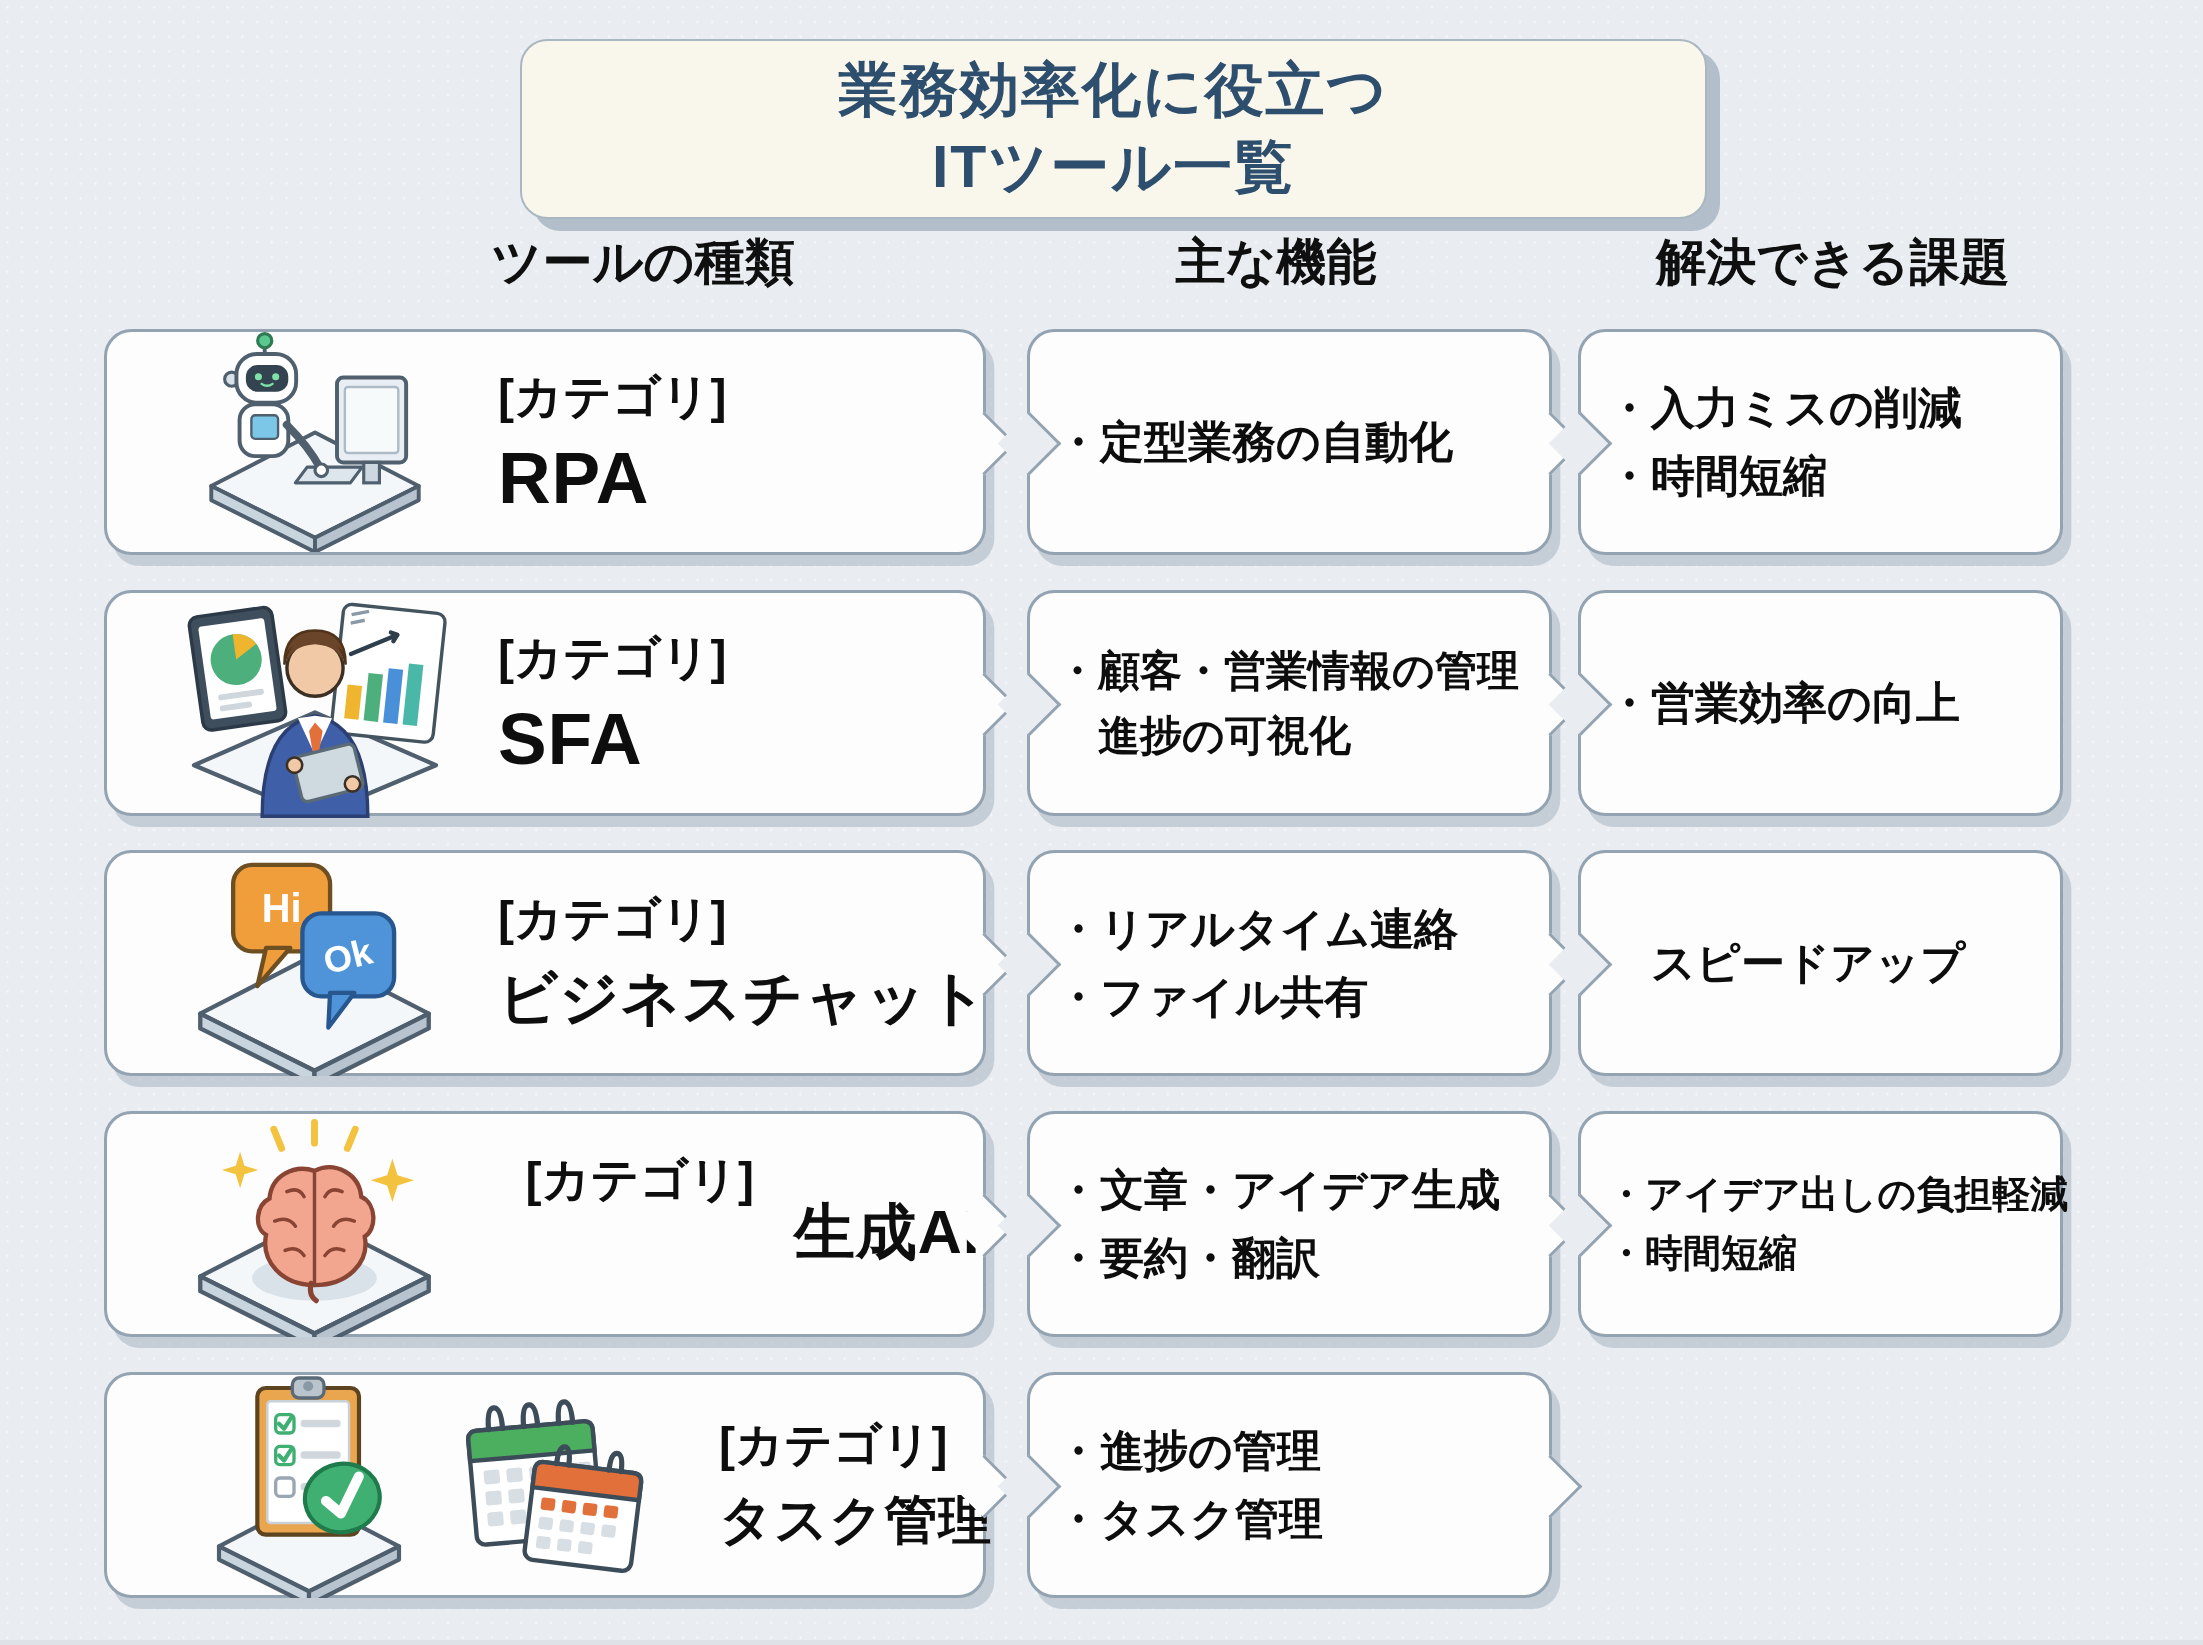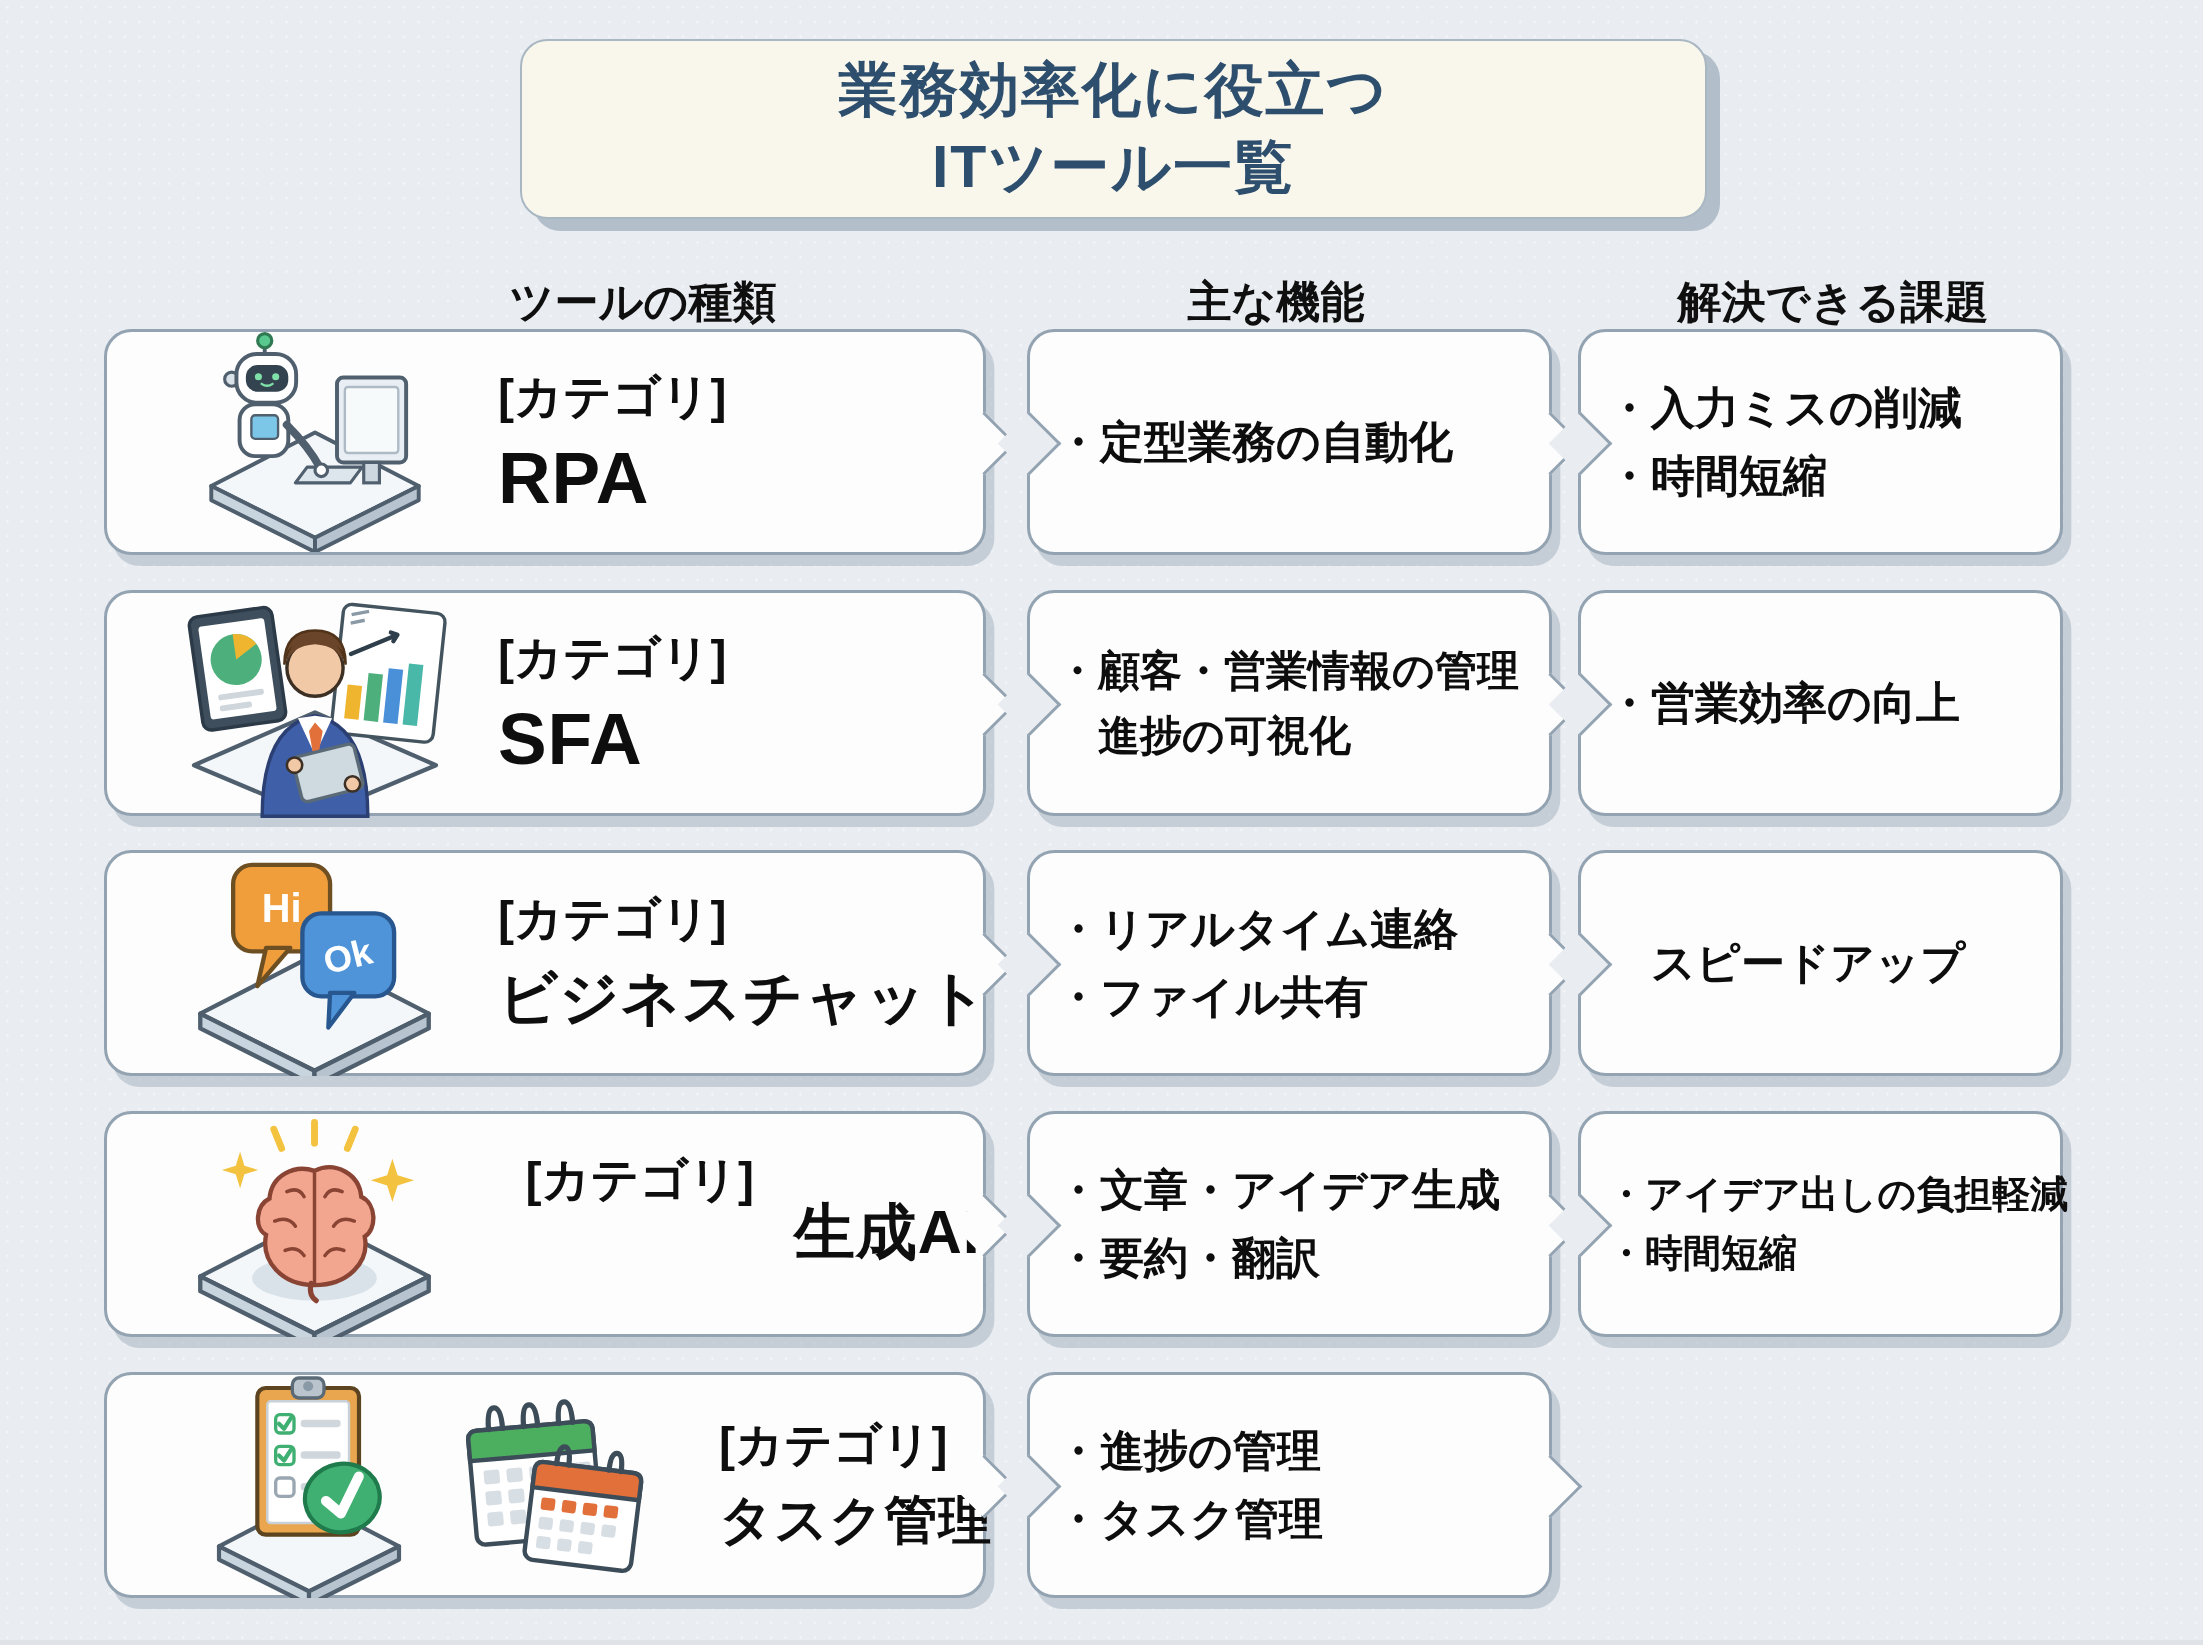--- a/index.html
+++ b/index.html
@@ -15,21 +15,21 @@
   .title-box{
     position:absolute;left:520px;top:39px;width:1183px;height:176px;
     background:#f9f7ec;border:2.8px solid #a9b7c2;border-radius:27.5px;
     box-shadow:13px 12px 0 #b2bfca;
     display:flex;flex-direction:column;align-items:center;justify-content:center;
   }
   .title-line{font-size:59px;font-weight:bold;color:#2d4e6d;line-height:1.3;letter-spacing:1.8px;}
   
   .col-header{
     position:absolute;top:233px;height:59px;display:flex;align-items:center;justify-content:center;
-    font-size:44px;font-weight:bold;color:#0f0f0f;white-space:nowrap;margin-top:40px;
+    font-size:50px;font-weight:bold;color:#0f0f0f;white-space:nowrap;
   }
   #hdr-tools{left:386px;width:514px;}
   #hdr-functions{left:1019px;width:514px;}
   #hdr-issues{left:1576px;width:514px;}
   
   .row{position:absolute;left:0;width:2204px;height:226px;}
   .box{
     position:absolute;top:0;height:226px;box-sizing:border-box;
     background:#fdfdfd;border:3.7px solid #93a3b1;border-radius:27.5px;
     box-shadow:8.3px 11px 0 rgba(167,181,193,.55);

